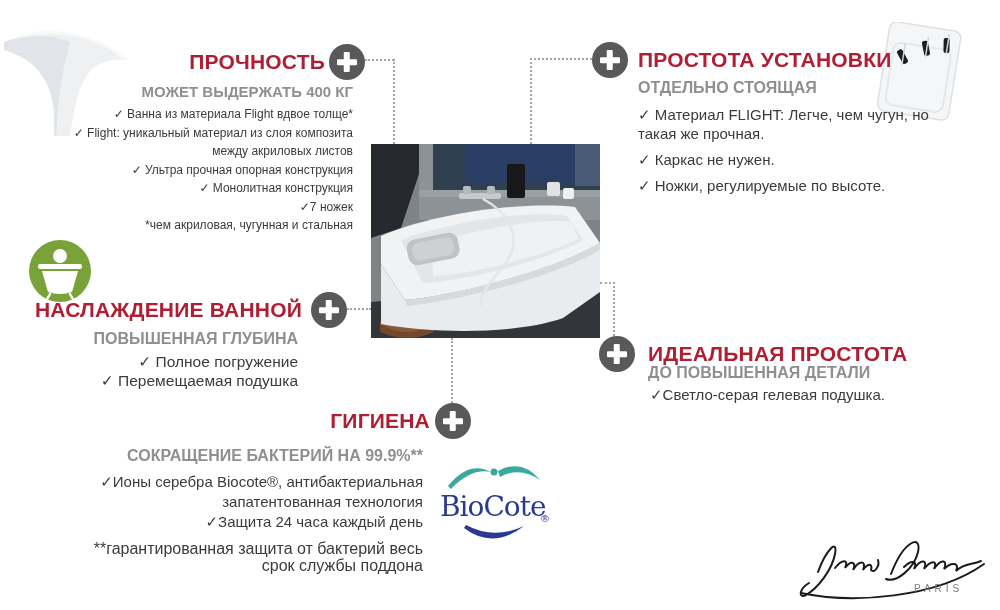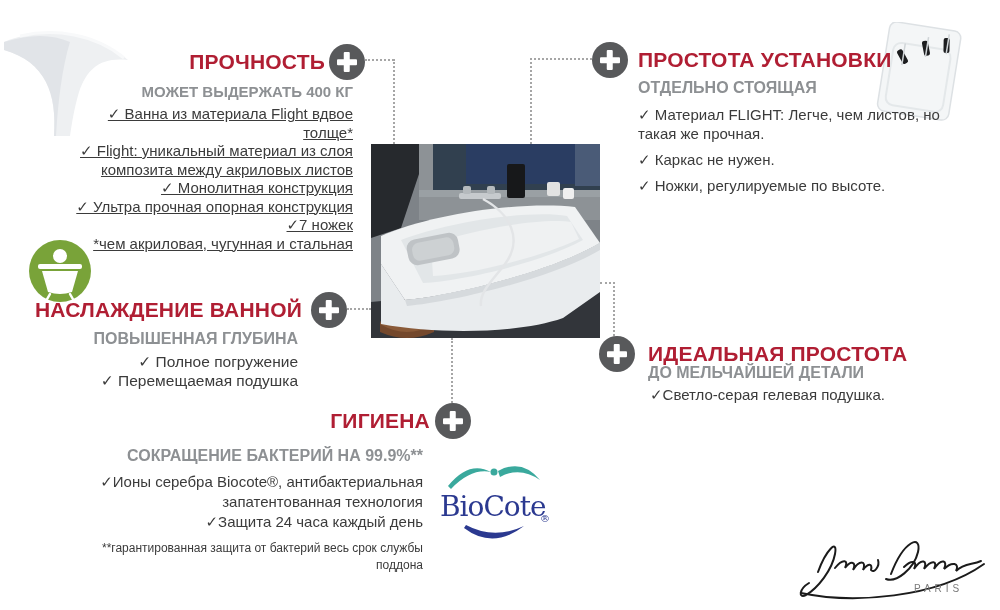--- a/index.html
+++ b/index.html
@@ -6,21 +6,21 @@
   .canvas { position:relative; width:1000px; height:610px; background:#ffffff;
             font-family:"Liberation Sans", sans-serif; overflow:hidden; }
 
   .title    { position:absolute; font-weight:700; font-size:21px; color:#b01e33; white-space:nowrap; letter-spacing:.2px; }
   .subtitle { position:absolute; font-weight:700; font-size:16px; color:#8d9093; white-space:nowrap; }
   .items    { position:absolute; color:#3b3b3b; }
   .items.r  { text-align:right; }
   .item     { margin:0; }
   .foot     { position:absolute; color:#3b3b3b; }
 
-  .d-items { font-size:15px; line-height:18.5px; width:290px;text-decoration:underline; }
+  .d-items { font-size:12px; line-height:18.5px; width:290px; }
   .e-items { font-size:15.5px; line-height:19px; white-space:nowrap; }
   .h-items { font-size:15px;   line-height:20px; width:350px;margin-top:8px; }
   .i-items { font-size:15px;   line-height:19px; width:330px; }
   .i-items .item { margin-bottom:7px; }
   .f-items { font-size:15px;   line-height:19px; white-space:nowrap; }
 
   .plus { position:absolute; width:36px; height:36px; border-radius:50%; background:#58595b; }
   .plus::before, .plus::after { content:""; position:absolute; left:50%; top:50%;
         transform:translate(-50%,-50%); background:#fff; width:20px; height:5.5px; border-radius:1px; }
   .plus::after { transform:translate(-50%,-50%) rotate(90deg); }
@@ -103,22 +103,22 @@
   <div class="plus" style="left:592px; top:42px;"></div>
   <div class="plus" style="left:311px; top:292px;"></div>
   <div class="plus" style="left:435px; top:403px;"></div>
   <div class="plus" style="left:599px; top:336px;"></div>
 
   <div class="title" style="right:675px; top:50px;">ПРОЧНОСТЬ</div>
   <div class="subtitle" style="right:647px; top:83px; font-size:15px;">МОЖЕТ ВЫДЕРЖАТЬ 400 КГ</div>
   <div class="items r d-items" style="right:647px; top:105px;">
     <div class="item">✓ Ванна из материала Flight вдвое толще*</div>
     <div class="item">✓ Flight: уникальный материал из слоя композита между акриловых листов</div>
+    <div class="item">✓ Ультра прочная опорная конструкция</div>
     <div class="item">✓ Монолитная конструкция</div>
-    <div class="item">✓ Ультра прочная опорная конструкция</div>
     <div class="item">✓7 ножек</div>
     <div class="item">*чем акриловая, чугунная и стальная</div>
   </div>
 
   <svg class="green-badge" width="64" height="64" viewBox="0 0 64 64">
     <circle cx="32" cy="32" r="31" fill="#79a339"></circle>
     <circle cx="32" cy="17" r="7" fill="#ffffff"></circle>
     <rect x="10" y="25" width="44" height="5" rx="2" fill="#ffffff"></rect>
     <path d="M14,32 L50,32 L44,53 Q32,57 20,53 Z" fill="#ffffff"></path>
     <line x1="22" y1="55" x2="18" y2="62" stroke="#ffffff" stroke-width="2.5" stroke-linecap="round"></line>
@@ -131,41 +131,41 @@
     <div class="item">✓ Полное погружение</div>
     <div class="item">✓ Перемещаемая подушка</div>
   </div>
 
   <div class="title" style="right:570px; top:409px;">ГИГИЕНА</div>
   <div class="subtitle" style="right:577px; top:447px;">СОКРАЩЕНИЕ БАКТЕРИЙ НА 99.9%**</div>
   <div class="items r h-items" style="right:577px; top:464px;">
     <div class="item">✓Ионы серебра Biocote®, антибактериальная запатентованная технология</div>
     <div class="item">✓Защита 24 часа каждый день</div>
   </div>
-  <div class="foot" style="right:577px; top:540px; width:340px; text-align:right; font-size:12px; line-height:17px;">**гарантированная защита от бактерий весь срок службы поддона</div>
+  <div class="foot" style="right:577px; top:540px; width:340px; text-align:right; font-size:16px; line-height:17px;">**гарантированная защита от бактерий весь срок службы поддона</div>
 
   <svg class="biocote" width="116" height="98" viewBox="0 0 116 98">
     <path d="M10,34 Q31,8 53,20 Q33,16 13,37 Z" fill="#3aa99d"></path>
     <path d="M60,19 Q84,6 102,28 Q82,14 62,25 Z" fill="#3aa99d"></path>
     <circle cx="56" cy="20" r="3.5" fill="#3aa99d"></circle>
     <path d="M26,76 Q55,98 86,74 Q56,88 28,73 Z" fill="#2b3990"></path>
     <text x="2" y="64" font-family="DejaVu Serif, serif" font-size="28" fill="#2b3990" letter-spacing="-1">BioCote</text>
     <text x="102" y="70" font-family="DejaVu Serif, serif" font-size="10" fill="#2b3990">®</text>
   </svg>
 
   <div class="title" style="left:638px; top:48px;">ПРОСТОТА УСТАНОВКИ</div>
   <div class="subtitle" style="left:638px; top:79px;text-align:right;">ОТДЕЛЬНО СТОЯЩАЯ</div>
   <div class="items i-items" style="left:638px; top:105px;">
-    <div class="item">✓ Материал FLIGHT: Легче, чем листов, но такая же прочная.</div>
+    <div class="item">✓ Материал FLIGHT: Легче, чем чугун, но такая же прочная.</div>
     <div class="item">✓ Каркас не нужен.</div>
     <div class="item">✓ Ножки, регулируемые по высоте.</div>
   </div>
 
   <div class="title" style="left:648px; top:342px;">ИДЕАЛЬНАЯ ПРОСТОТА</div>
-  <div class="subtitle" style="left:648px; top:364px;">ДО МЕЛЬЧАЙШЕЙ ДЕТАЛИ</div>
+  <div class="subtitle" style="left:648px; top:364px;">ДО ПОВЫШЕННАЯ ДЕТАЛИ</div>
   <div class="items f-items" style="left:650px; top:385px;">
     <div class="item">✓Светло-серая гелевая подушка.</div>
   </div>
 
   <svg class="signature" width="200" height="92" viewBox="0 0 200 92" aria-label="Jacob Delafon">
     <g stroke="#1b1b1b" stroke-width="2" fill="none" stroke-linecap="round">
       <path d="M30,60 C38,38 50,26 47,42 C44,58 30,76 18,83 C10,87 11,77 21,71"></path>
       <path d="M47,56 C55,46 61,48 57,56 C63,48 69,50 65,58 C71,48 79,48 75,58 C79,52 85,50 83,58 C86,62 92,54 90,48"></path>
       <path d="M103,62 C116,28 134,22 130,40 C126,57 108,71 98,67"></path>
       <path d="M116,55 C124,47 130,49 126,57 C134,45 140,49 136,57 C144,47 150,49 146,57 C154,45 160,49 156,57 C164,49 172,51 168,59 C176,51 184,53 193,49"></path>

